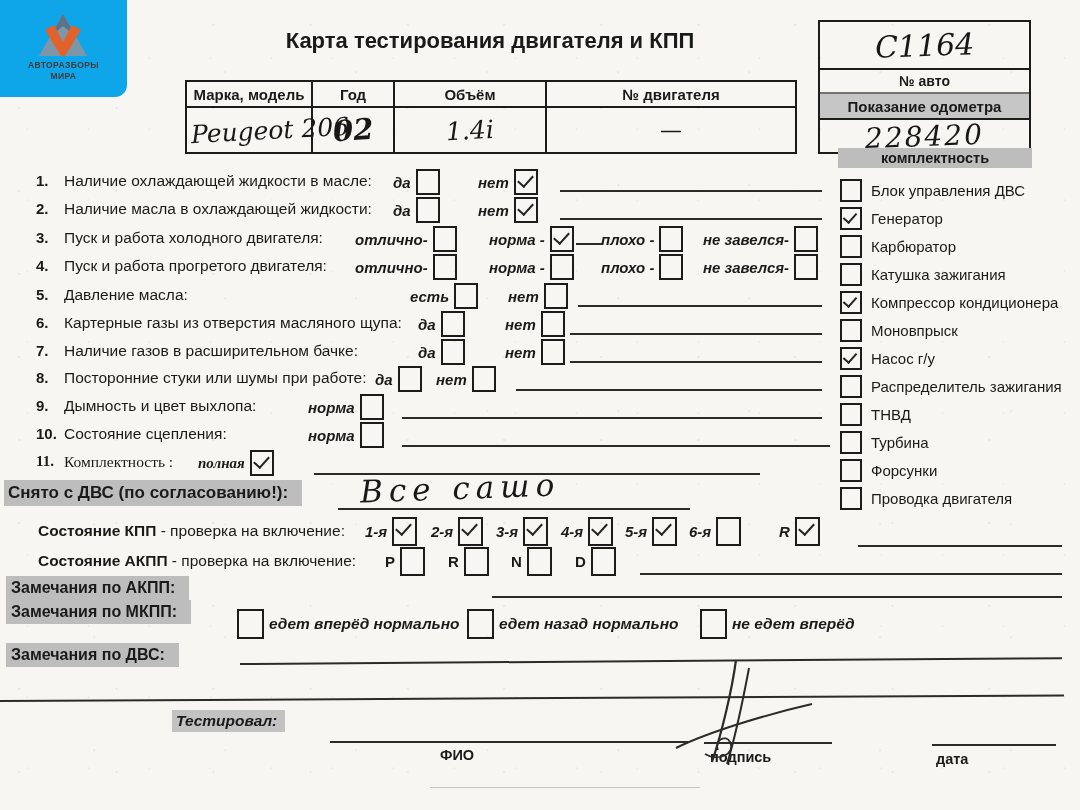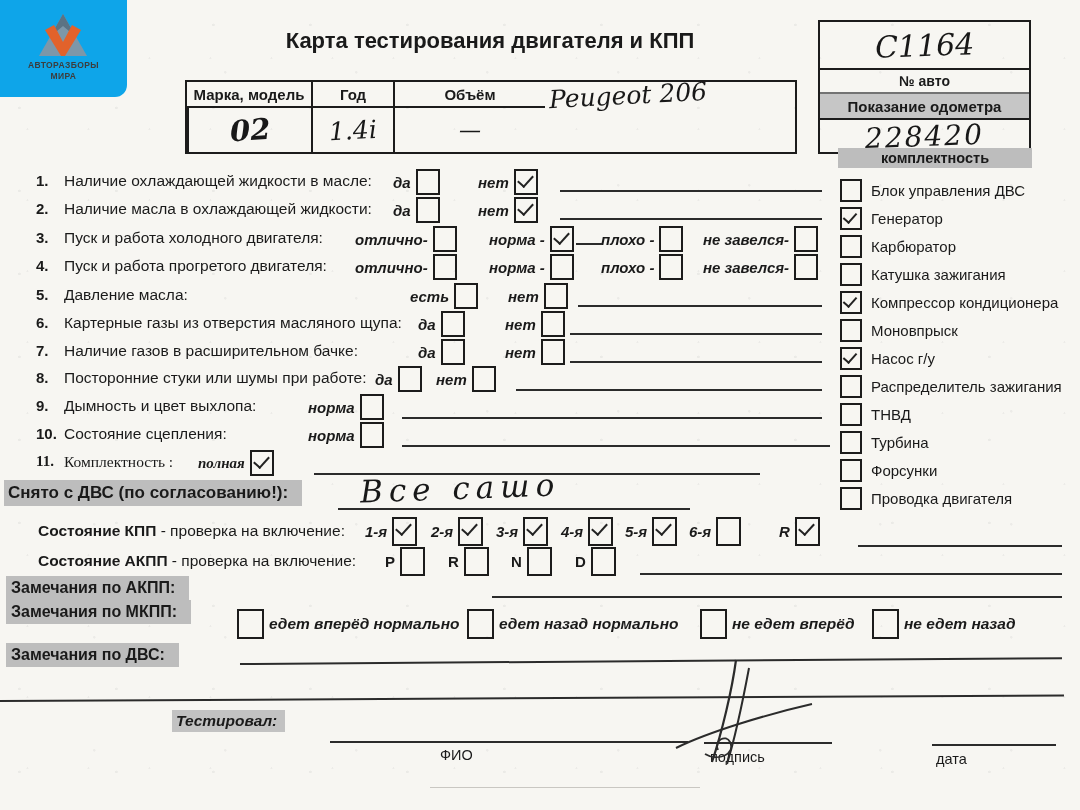--- a/index.html
+++ b/index.html
@@ -46,21 +46,21 @@
   .cb.sm{width:18px;height:19px;}
   .cb.sm.checked::after{left:4px;top:1px;width:6px;height:11px;}
   
   .citem{position:absolute;left:840px;display:flex;align-items:center;gap:9px;height:24px;}
   .citem .clab{font-size:15px;white-space:nowrap;}
   .glabel{font-style:italic;font-weight:bold;font-size:15px;}
   .mlabel{font-weight:bold;font-size:15px;}
   .seclabel{font-size:15.5px;white-space:nowrap;}
   .seclabel b{font-size:15.5px;}
   .akoptlab{font-style:italic;font-weight:bold;font-size:15.5px;white-space:nowrap;}
-  .flabel{font-size:14.5px;}
+  .flabel{font-size:14.5px;font-weight:bold;}
   svg{display:block;}
 </style>
 </head>
 <body>
 
 <div class="abs" style="left:0;top:0;width:127px;height:97px;background:#0ea5e9;border-radius:0 0 12px 0;">
   <span class="abs" style="left:36px;top:12px;">
     <svg width="54" height="46" viewBox="0 0 54 46">
       <polygon points="27,2 3,44 51,44" fill="#7d97a9"></polygon>
       <polygon points="27,2 14,25 27,14 40,25" fill="#5b7384"></polygon>
@@ -70,20 +70,21 @@
   <div class="abs" style="left:0;top:60px;width:127px;text-align:center;font-size:8.5px;font-weight:bold;color:#3d3d3d;letter-spacing:.4px;">АВТОРАЗБОРЫ</div>
   <div class="abs" style="left:0;top:71px;width:127px;text-align:center;font-size:8.5px;font-weight:bold;color:#3d3d3d;letter-spacing:.4px;">МИРА</div>
 </div>
 
 <div class="abs" style="left:180px;top:28px;width:620px;text-align:center;font-size:22px;font-weight:bold;">Карта тестирования двигателя и КПП</div>
 
 <div class="vt">
   <div class="cell hcell first">Марка, модель</div>
   <div class="cell hcell">Год</div>
   <div class="cell hcell">Объём</div>
+  <div class="cell hcell">№ двигателя</div>
   <div class="cell first" style="justify-content:flex-start;padding-left:4px;">
     <span class="hand" style="font-size:25px;transform:rotate(-3deg);">Peugeot 206</span>
   </div>
   <div class="cell">
     <span class="hand" style="font-size:29px;font-weight:bold;transform:rotate(-4deg);">02</span>
   </div>
   <div class="cell">
     <span class="hand" style="font-size:25px;transform:rotate(-3deg);">1.4i</span>
   </div>
   <div class="cell">
@@ -369,24 +370,20 @@
       <span class="akoptlab">едет вперёд нормально</span>
     </span>
   <span class="opt" style="left:467px;height:30px;">
       <span class="cb xl"></span>
       <span class="akoptlab">едет назад нормально</span>
     </span>
   <span class="opt" style="left:700px;height:30px;">
       <span class="cb xl"></span>
       <span class="akoptlab">не едет вперёд</span>
     </span>
-  <span class="opt" style="left:872px;height:30px;">
-      <span class="cb xl"></span>
-      <span class="akoptlab">не едет назад</span>
-    </span>
 </div>
 
 <div class="bar abs" style="left:6px;top:643px;font-size:16px;padding:3px 14px 3px 5px;">Замечания по ДВС:</div>
 <div class="hline" style="left:240px;width:822px;top:663px;transform:rotate(-0.4deg);transform-origin:left;"></div>
 <div class="hline" style="left:0;width:1064px;top:700px;transform:rotate(-0.3deg);transform-origin:left;"></div>
 
 <div class="bar abs" style="left:172px;top:710px;font-size:15.5px;font-style:italic;padding:2px 8px 2px 4px;background:#c2c2c2;">Тестировал:</div>
 <div class="hline" style="left:330px;width:358px;top:741px;"></div>
 <div class="hline" style="left:704px;width:128px;top:742px;"></div>
 <div class="hline" style="left:932px;width:124px;top:744px;"></div>

